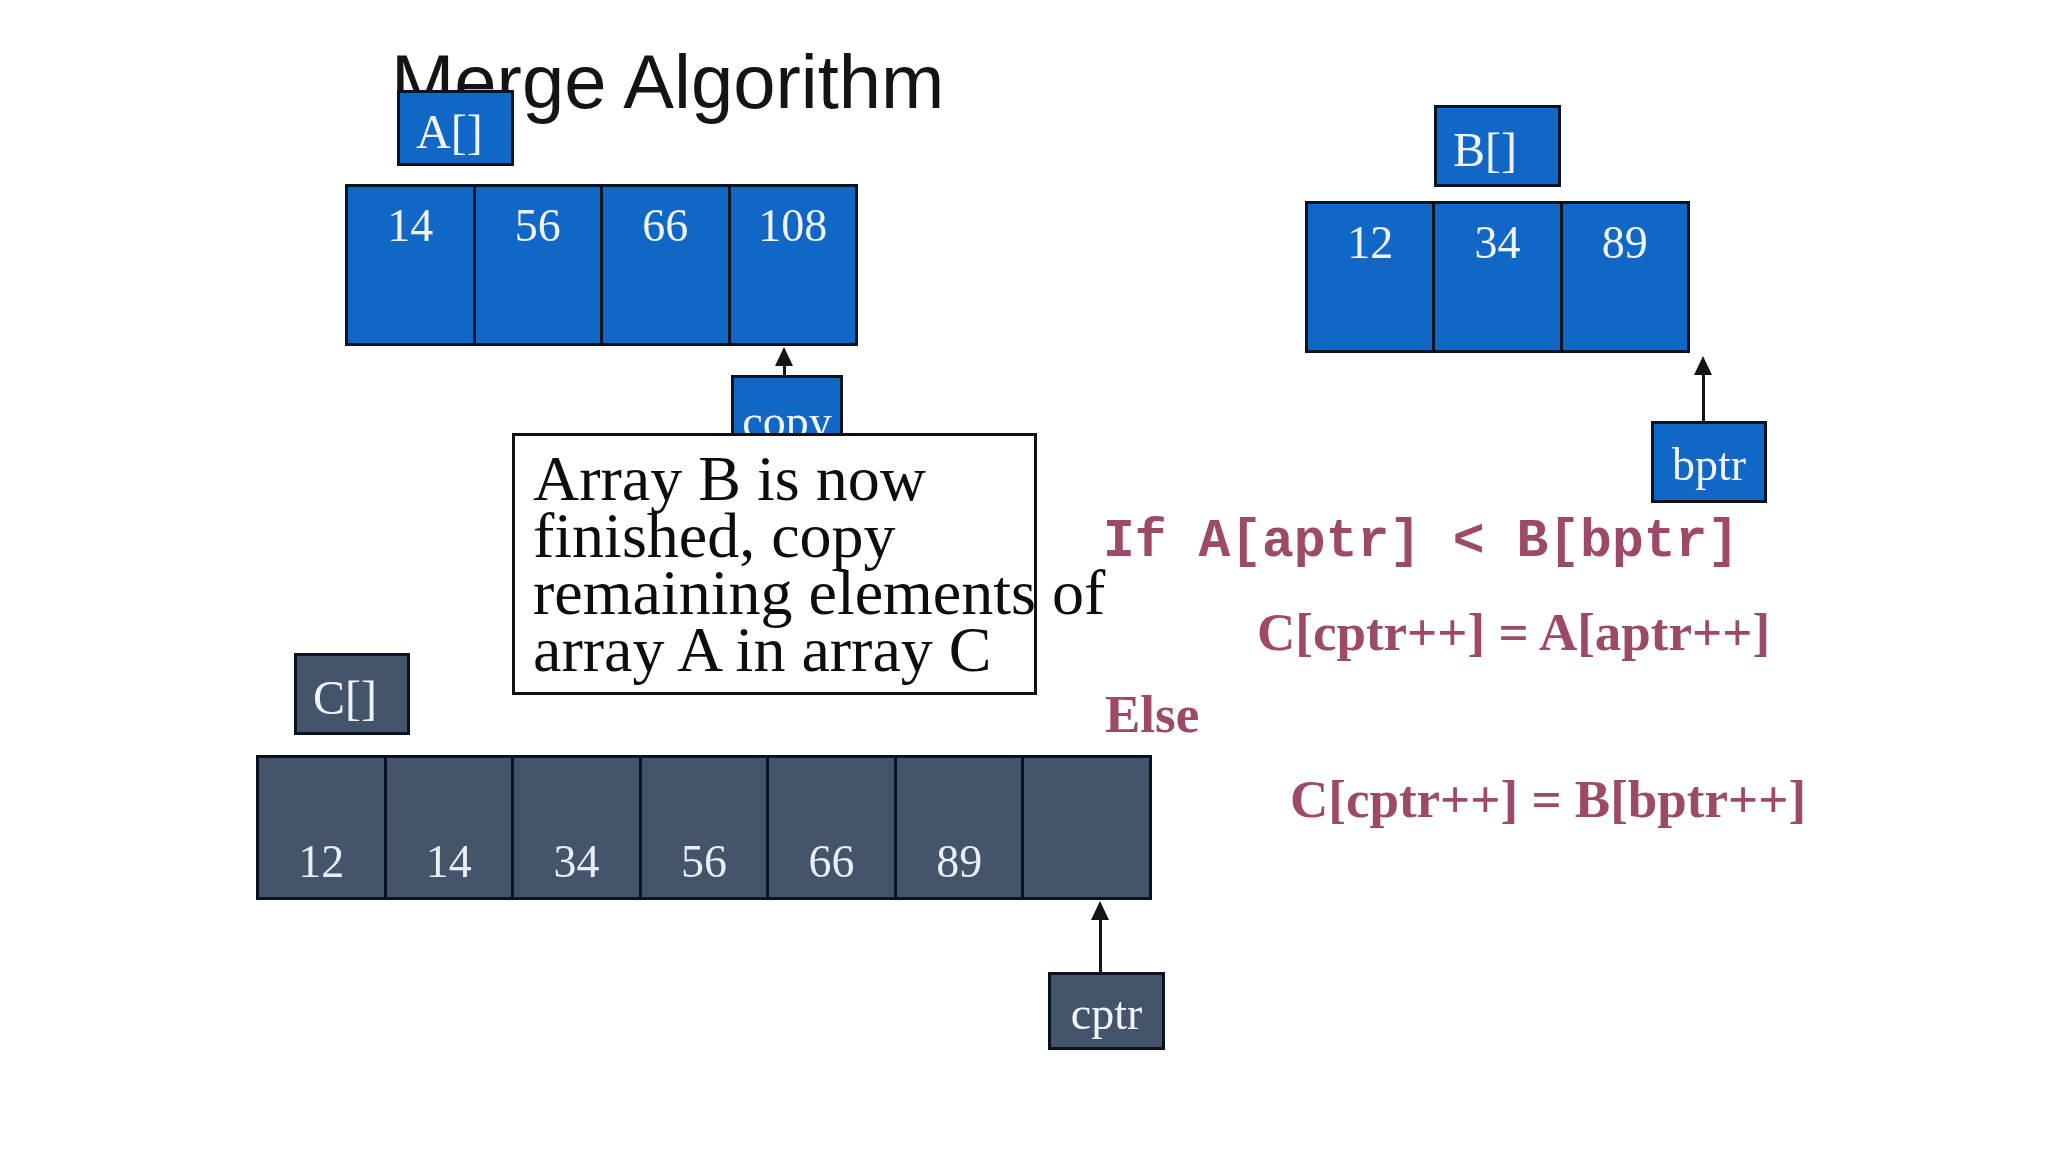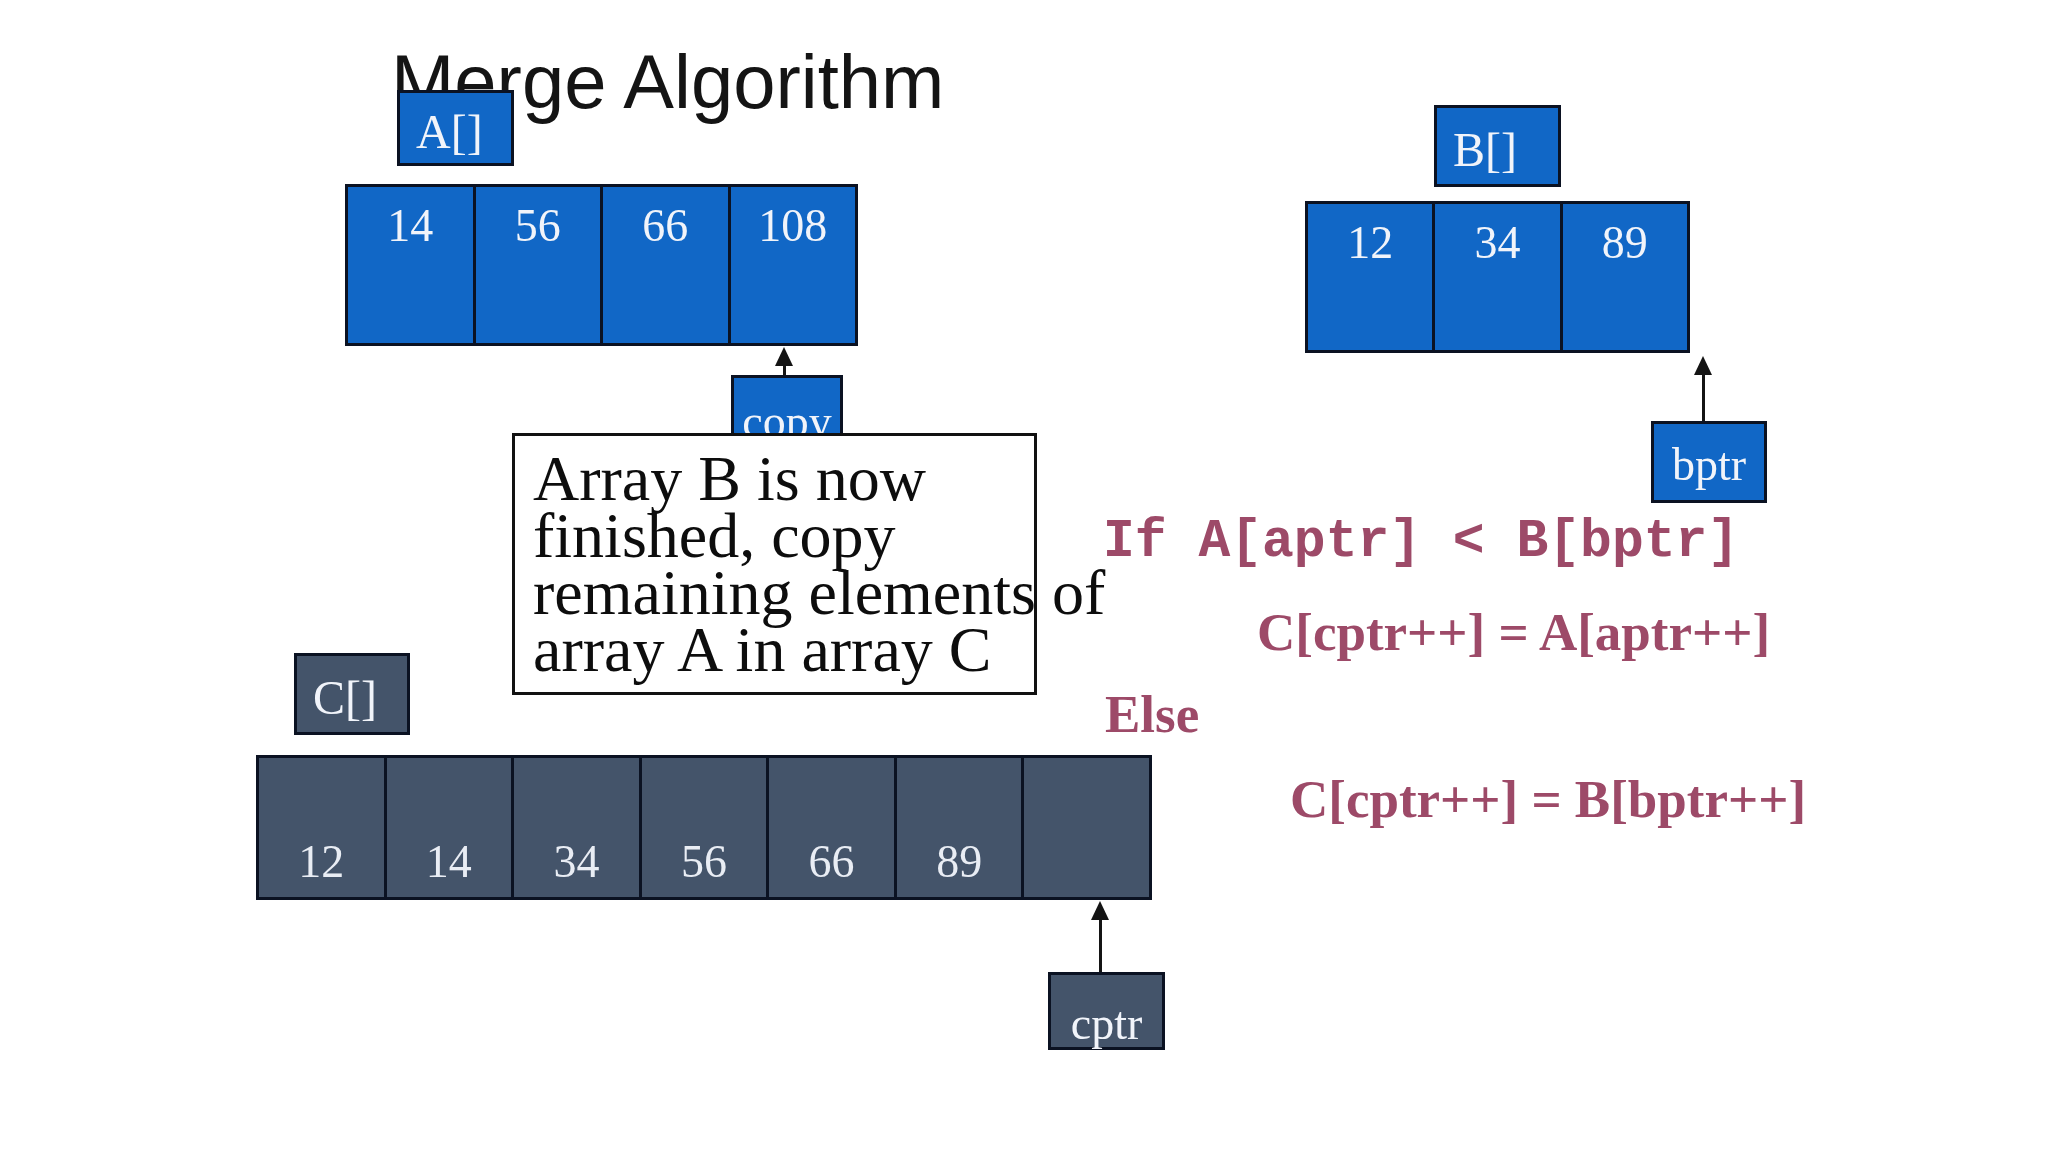--- a/index.html
+++ b/index.html
@@ -32,21 +32,21 @@
   .array.slate .cell{align-items:flex-end;padding-bottom:12px;color:var(--slate_cell_text);}
   #array-a{left:345px;top:184px;width:513px;height:162px;}
   #array-b{left:1305px;top:201px;width:385px;height:152px;}
   #array-c{left:256px;top:755px;width:896px;height:145px;}
   
   .ptrbox{position:absolute;display:flex;align-items:center;justify-content:center;
           border:3px solid var(--border);box-sizing:border-box;
           color:var(--cell_text);font-size:46px;line-height:1;padding-top:6px;}
   #aptr-box{left:731px;top:375px;width:112px;height:88px;background:var(--blue);}
   #bptr-box{left:1651px;top:421px;width:116px;height:82px;background:var(--blue);}
-  #cptr-box{left:1048px;top:972px;width:117px;height:78px;background:var(--slate);align-items:flex-end;}
+  #cptr-box{left:1048px;top:972px;width:117px;height:78px;background:var(--slate);}
   
   .arrow-shaft{position:absolute;width:3px;background:var(--arrow);}
   .arrow-head{position:absolute;width:0;height:0;border-left:9px solid transparent;
               border-right:9px solid transparent;border-bottom:19px solid var(--arrow);}
   #aptr-head{left:775px;top:347px;} #aptr-shaft{left:783px;top:363px;height:13px;}
   #bptr-head{left:1694px;top:356px;} #bptr-shaft{left:1702px;top:372px;height:50px;}
   #cptr-head{left:1091px;top:901px;} #cptr-shaft{left:1099px;top:917px;height:56px;}
   
   .notebox{position:absolute;left:512px;top:433px;width:525px;height:262px;background:#ffffff;
            border:3px solid #111111;box-sizing:border-box;padding:14px 0 0 18px;z-index:3;}

